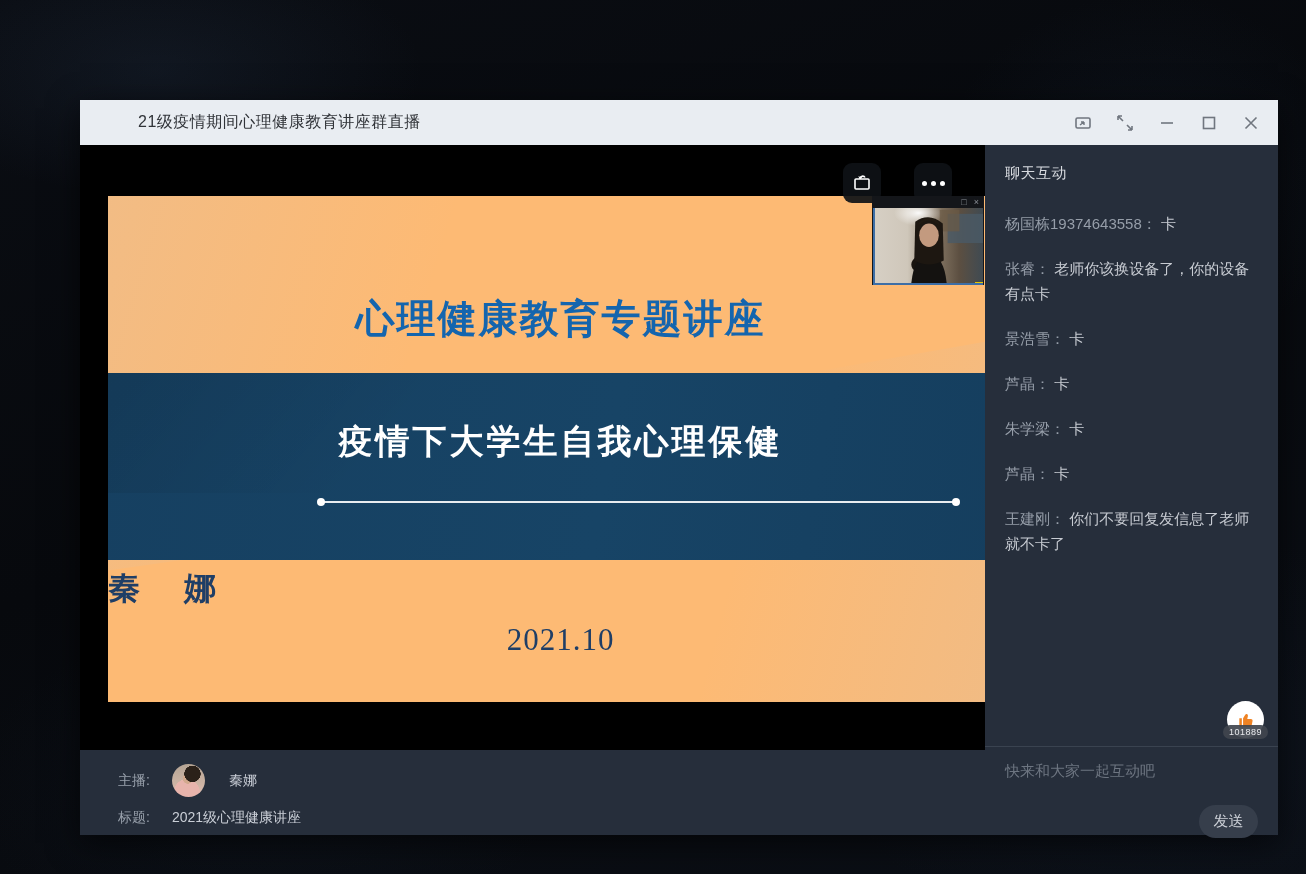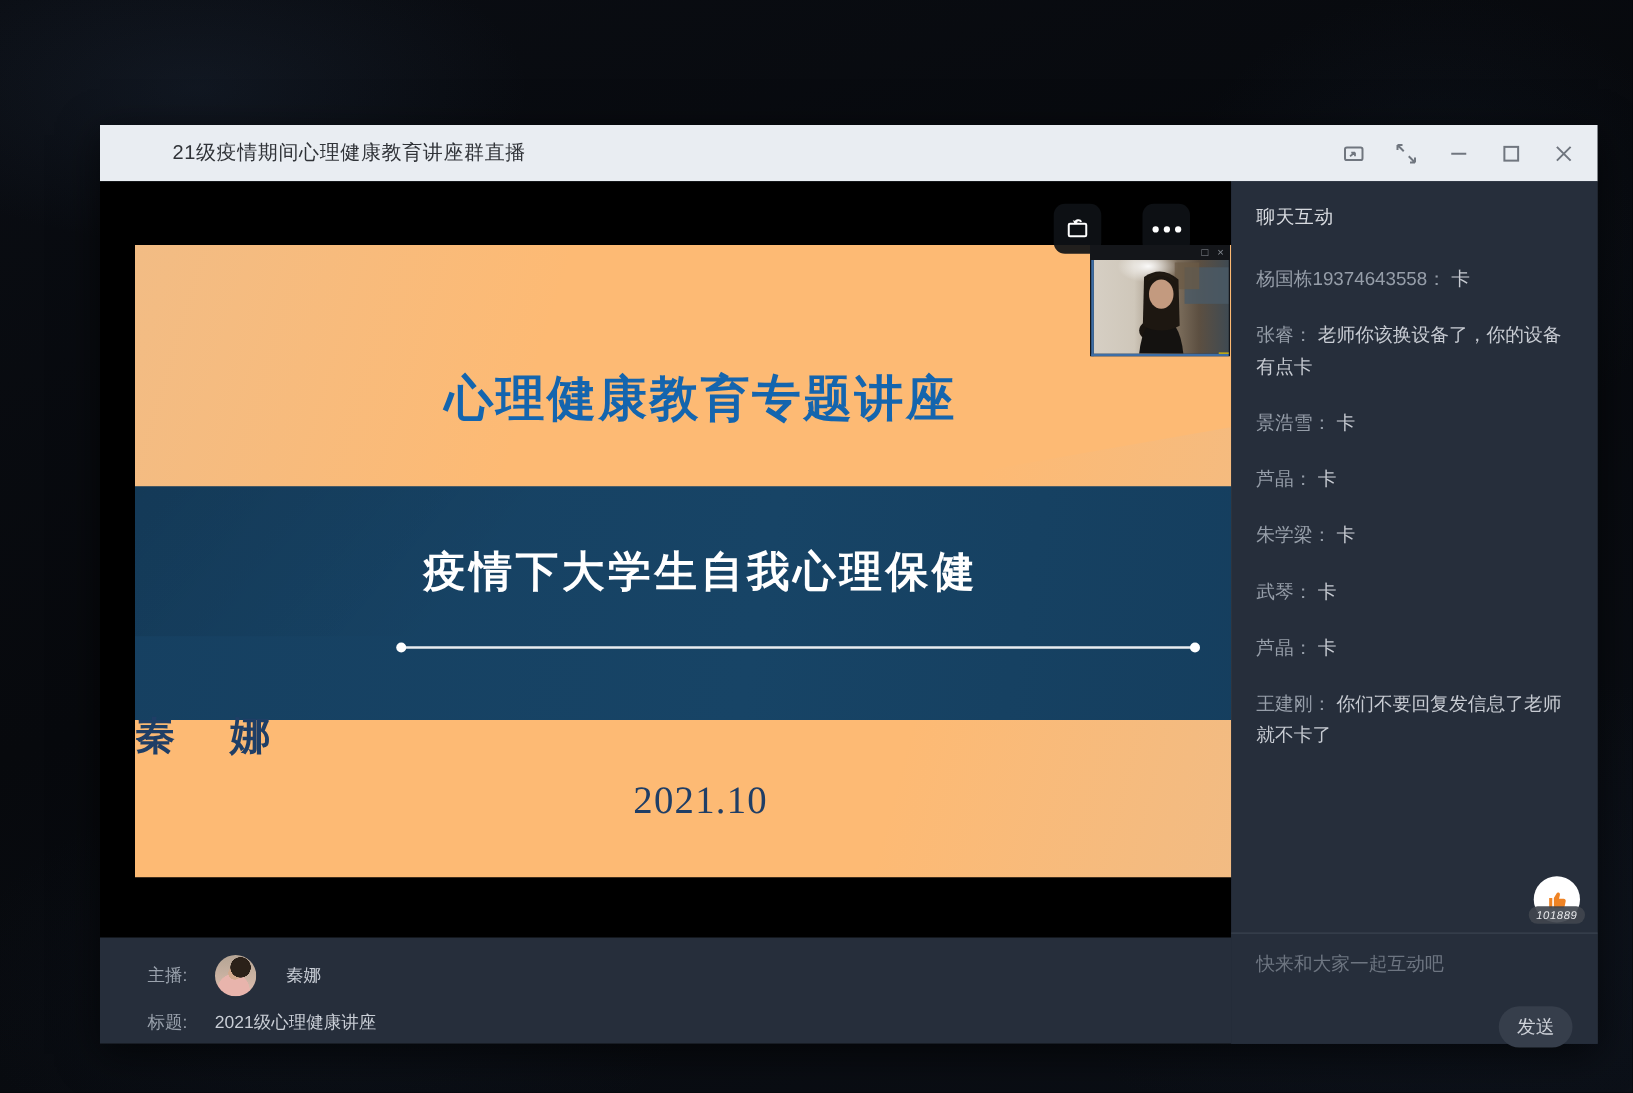--- a/index.html
+++ b/index.html
@@ -56,21 +56,21 @@
   .slide .deco2 {
     position:absolute; right:-140px; bottom:-60px; width:760px; height:380px;
     background:linear-gradient(295deg, rgba(185,194,206,.28), rgba(255,255,255,0) 55%);
     transform:rotate(-10deg);
   }
   .slide-title {
     position:absolute; top:96px; left:0; width:100%; text-align:center;
     font-size:39px; font-weight:bold; color:#1465ae; letter-spacing:2px;
   }
   .banner {
-    position:absolute; left:0; top:193px; width:905px; height:187px;
+    position:absolute; left:0; top:177px; width:905px; height:187px;
     background:linear-gradient(100deg, #164061 0%, #174466 55%, #153e5e 100%);
     text-decoration:underline;
   }
   .banner .b-deco {
     position:absolute; left:0; top:0; width:420px; height:120px;
     background:linear-gradient(130deg, rgba(0,0,0,.10), transparent 65%);
   }
   .banner-text {
     position:absolute; top:46px; left:0; width:100%; text-align:center;
     font-size:34px; font-weight:bold; color:#ffffff; letter-spacing:3px;
@@ -159,21 +159,21 @@
   .chat-header {
     padding:19px 0 0 20px; font-size:15px; color:#d7dadf; letter-spacing:.5px;
   }
   .chat-messages {
     position:absolute; left:20px; right:18px; top:66px;
     display:flex; flex-direction:column; gap:20px;
     font-size:15px; line-height:25px;
   }
   .chat-msg { color:#c7cbd2; }
   .chat-msg .u { color:#969ea9; }
-  .like-wrap { position:absolute; left:242px; top:556px; width:38px; height:42px;font-style:italic; }
+  .like-wrap { position:absolute; left:242px; top:556px; width:38px; height:42px; }
   .like-circle {
     position:absolute; left:0; top:0; width:37px; height:37px; border-radius:50%;
     background:#ffffff; display:flex; align-items:center; justify-content:center;
   }
   .like-badge {
     position:absolute; left:-4px; top:24px; width:45px; height:14px;
     background:rgba(64,69,78,.92); border-radius:7px;
     color:#e8e9ec; font-size:9px; line-height:14px; text-align:center;
     letter-spacing:.5px;
   }
@@ -302,21 +302,20 @@
 
           <div class="chat-msg"><span class="u">张睿： </span><span class="t">老师你该换设备了，你的设备有点卡</span></div>
 
           <div class="chat-msg"><span class="u">景浩雪： </span><span class="t">卡</span></div>
 
           <div class="chat-msg"><span class="u">芦晶： </span><span class="t">卡</span></div>
 
           <div class="chat-msg"><span class="u">朱学梁： </span><span class="t">卡</span></div>
 
 
-          <div class="chat-msg"><span class="u">武琴： </span><span class="t">卡</span></div>
 
           <div class="chat-msg"><span class="u">芦晶： </span><span class="t">卡</span></div>
 
           <div class="chat-msg"><span class="u">王建刚： </span><span class="t">你们不要回复发信息了老师就不卡了</span></div>
         </div>
 
         <div class="like-wrap">
           <div class="like-circle">
             <svg width="20" height="20" viewBox="0 0 24 24">
               <path fill="#ef8324" d="M4 20 h3 V10 H4 Z M8.5 20 h8.2 c1.1 0 2-.8 2.2-1.9 l1-5.1 c.2-1.2-.7-2.3-2-2.3 h-4.4 l.8-3.6 c.2-1-.4-2-1.4-2.2 -.7-.2-1.4.2-1.8.8 L8.5 10 Z"></path>

